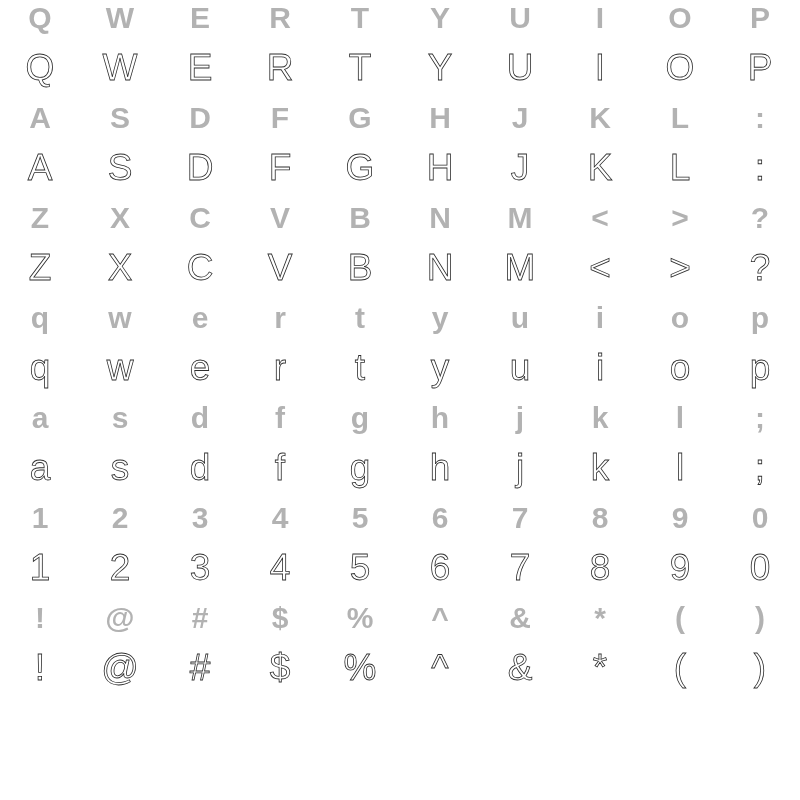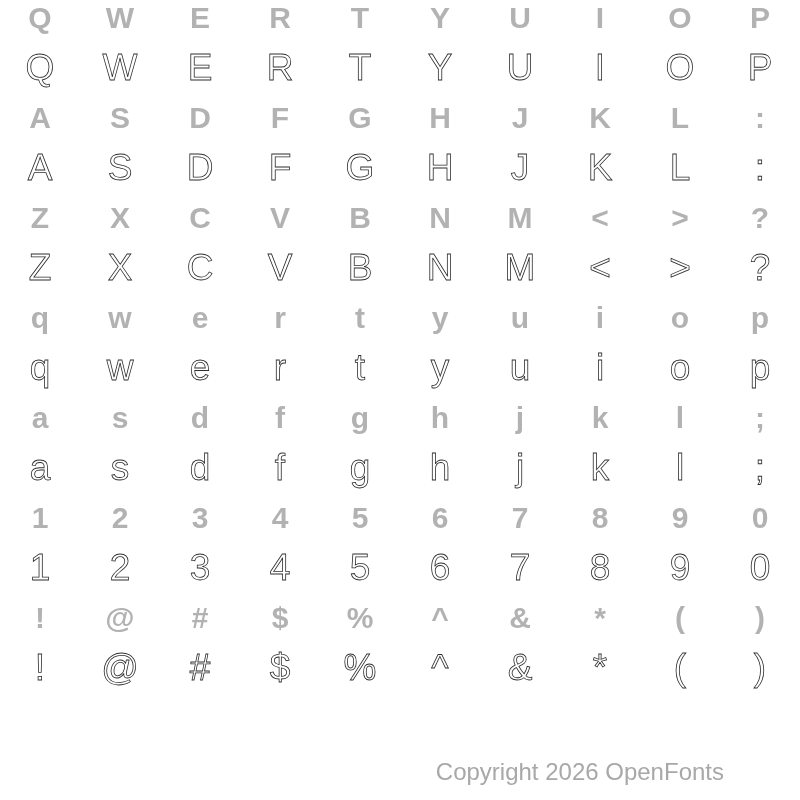--- a/index.html
+++ b/index.html
@@ -231,14 +231,13 @@
         <span class="glyph-cell">#</span>
         <span class="glyph-cell">$</span>
         <span class="glyph-cell">%</span>
         <span class="glyph-cell">^</span>
         <span class="glyph-cell">&amp;</span>
         <span class="glyph-cell">*</span>
         <span class="glyph-cell">(</span>
         <span class="glyph-cell">)</span>
       </div>
     </div>
-  <div class="copyright">Copyright 2026 OpenFonts</div>
 </div>
 
 </body></html>

